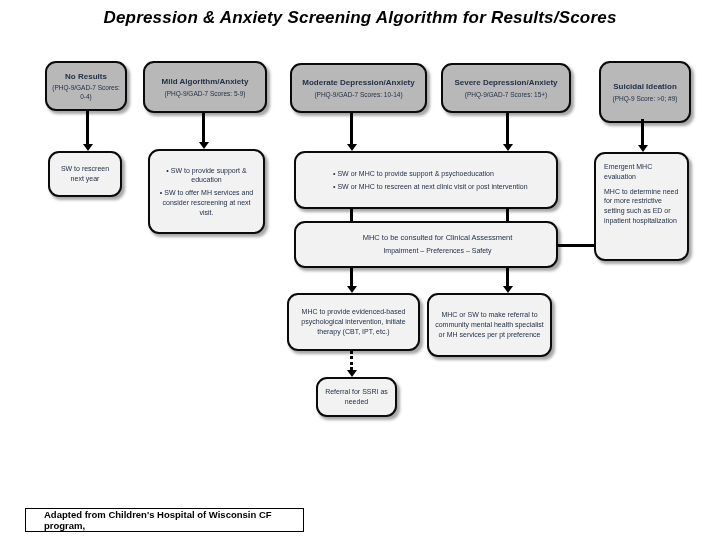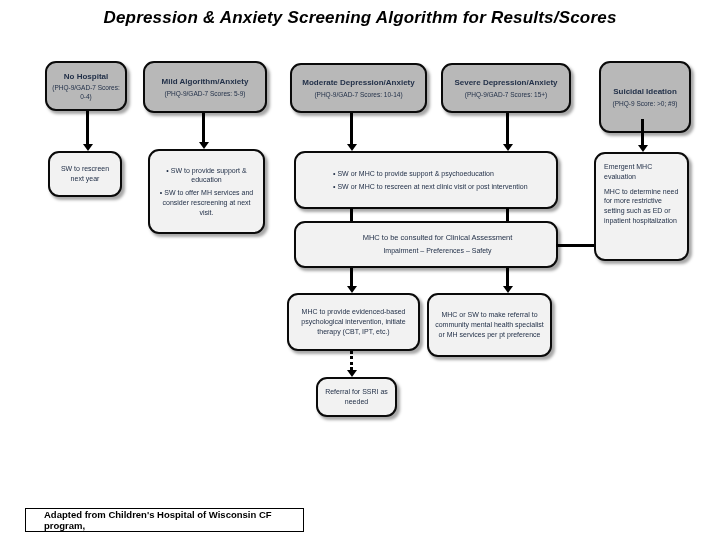--- a/index.html
+++ b/index.html
@@ -66,40 +66,40 @@
   }
 </style>
 </head>
 <body>
 
 <div class="canvas">
 
   <div class="title">Depression &amp; Anxiety Screening Algorithm for Results/Scores</div>
 
   <div class="box gray" style="left:45px;top:61px;width:82px;height:50px;">
-    <div class="hdr">No Hospital</div>
+    <div class="hdr">No Results</div>
     <div class="sub">(PHQ-9/GAD-7 Scores: 0-4)</div>
   </div>
 
   <div class="box gray" style="left:143px;top:61px;width:124px;height:52px;">
     <div class="hdr">Mild Algorithm/Anxiety</div>
     <div class="sub">(PHQ-9/GAD-7 Scores: 5-9)</div>
   </div>
 
   <div class="box gray" style="left:290px;top:63px;width:137px;height:50px;">
     <div class="hdr">Moderate Depression/Anxiety</div>
     <div class="sub">(PHQ-9/GAD-7 Scores: 10-14)</div>
   </div>
 
   <div class="box gray" style="left:441px;top:63px;width:130px;height:50px;">
     <div class="hdr">Severe Depression/Anxiety</div>
     <div class="sub">(PHQ-9/GAD-7 Scores: 15+)</div>
   </div>
 
-  <div class="box gray" style="left:599px;top:61px;width:92px;height:72px;">
+  <div class="box gray" style="left:599px;top:61px;width:92px;height:62px;">
     <div class="hdr">Suicidal Ideation</div>
     <div class="sub">(PHQ-9 Score: &gt;0; #9)</div>
   </div>
 
   <div class="box light" style="left:48px;top:151px;width:74px;height:46px;">
     <div class="body-text">SW to rescreen next year</div>
   </div>
 
   <div class="box light" style="left:148px;top:149px;width:117px;height:85px;">
     <div class="bullets">

